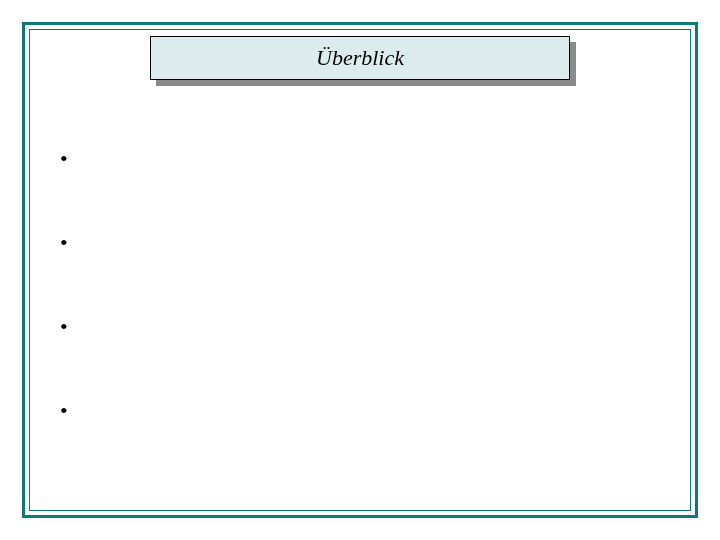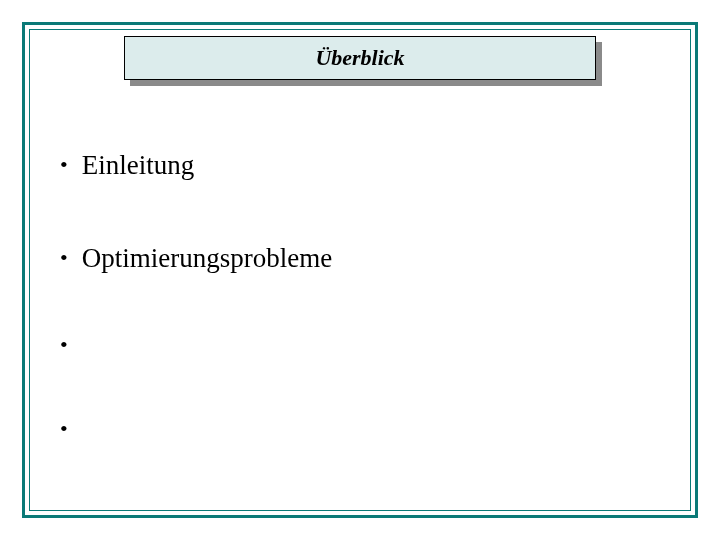--- a/index.html
+++ b/index.html
@@ -24,22 +24,21 @@
     left: 4px;
     right: 4px;
     bottom: 4px;
     border: 1.5px solid #0b7a77;
   }
   .title-wrap {
     position: absolute;
     top: 36px;
     left: 50%;
     transform: translateX(-50%);
-    width: 472px;
-    font-weight: bold;
+    width: 420px;
   }
   .title-shadow {
     position: absolute;
     top: 6px;
     left: 6px;
     width: 100%;
     height: 44px;
     background: #8a8a8a;
   }
   .title-box {
@@ -87,25 +86,23 @@
 <div class="title-wrap">
   <div class="title-shadow"></div>
   <div class="title-box">
     <span>Überblick</span>
   </div>
 </div>
 
 <div class="content">
   <div class="bullet-item">
     <span class="bullet-dot">•</span>
-    <span>Einleitung</span>
   </div>
   <div class="bullet-item">
     <span class="bullet-dot">•</span>
-    <span>Optimierungsprobleme</span>
   </div>
   <div class="bullet-item">
     <span class="bullet-dot">•</span>
   </div>
   <div class="bullet-item">
     <span class="bullet-dot">•</span>
   </div>
 </div>
 
 </body></html>

